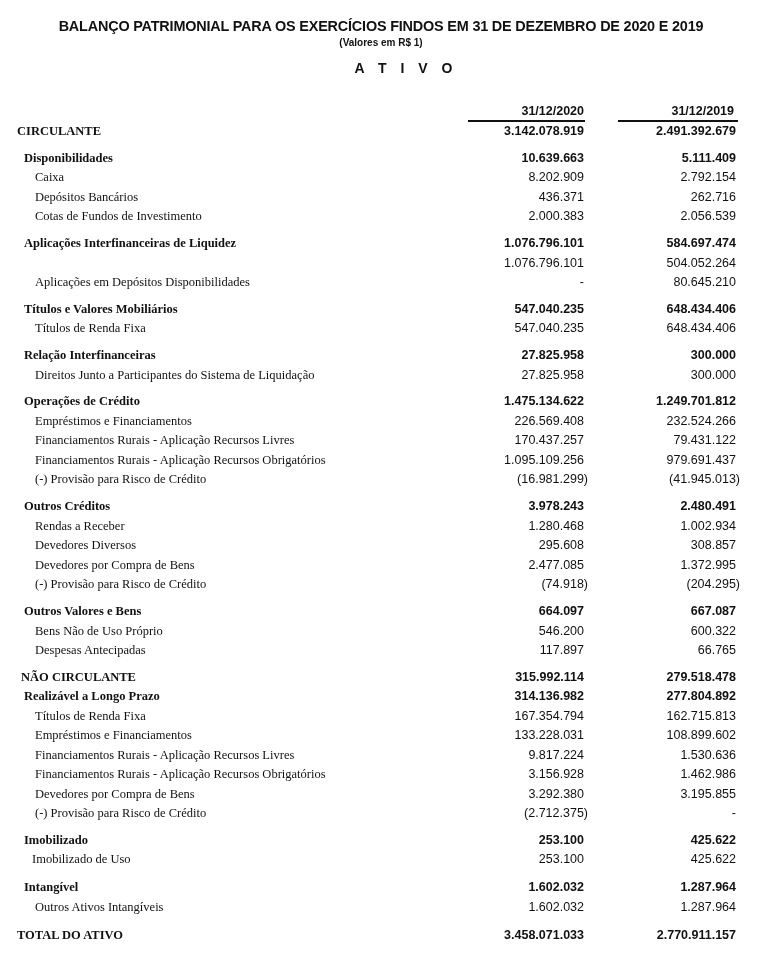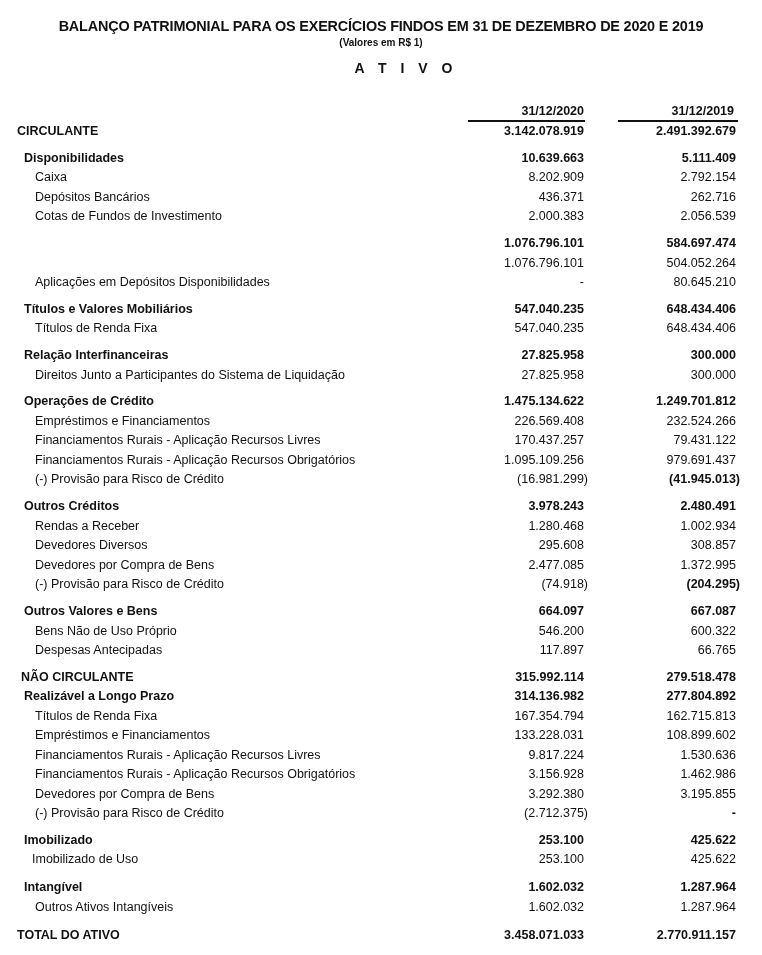--- a/index.html
+++ b/index.html
@@ -21,25 +21,25 @@
   }
   .col-head {
     position: absolute; top: 104px; font-size: 12.5px; font-weight: bold; text-align: right;
   }
   .col-head.c1 { left: 468px; width: 116px; }
   .col-head.c2 { left: 622px; width: 112px; }
   .col-rule { position: absolute; top: 120px; height: 2px; background: #111; }
   .col-rule.c1 { left: 468px; width: 117px; }
   .col-rule.c2 { left: 618px; width: 120px; }
   .row { position: absolute; left: 0; width: 762px; height: 18px; font-size: 12.5px; }
-  .row .label { position: absolute; top: 0; white-space: nowrap; }
+  .row .label { position: absolute; top: 0; white-space: nowrap; font-family: Liberation Serif, serif; }
   .row .v1 { position: absolute; top: 0; right: 178px; text-align: right; white-space: nowrap; }
   .row .v2 { position: absolute; top: 0; right: 26px; text-align: left; white-space: nowrap; }
   .row.neg .v1 { right: 174px; }
-  .row.neg .v2 { right: 22px; font-weight: bold; }
+  .row.neg .v2 { right: 22px; }
   .row.bold { font-weight: bold; }
   .lvl0 .label { left: 17px; }
   .lvl0b .label { left: 21px; }
   .lvl1 .label { left: 24px; }
   .lvl2 .label { left: 35px; }
   .lvl2b .label { left: 32px; }
 </style>
 </head>
 <body>
 
@@ -72,20 +72,21 @@
     <span class="label">Depósitos Bancários</span>
     <span class="v1">436.371</span>
     <span class="v2">262.716</span>
   </div>
   <div class="row lvl2" style="top:209px">
     <span class="label">Cotas de Fundos de Investimento</span>
     <span class="v1">2.000.383</span>
     <span class="v2">2.056.539</span>
   </div>
   <div class="row bold lvl1" style="top:236px">
+    <span class="label">Aplicações Interfinanceiras de Liquidez</span>
     <span class="v1">1.076.796.101</span>
     <span class="v2">584.697.474</span>
   </div>
   <div class="row lvl2" style="top:256px">
     <span class="v1">1.076.796.101</span>
     <span class="v2">504.052.264</span>
   </div>
   <div class="row lvl2" style="top:275px">
     <span class="label">Aplicações em Depósitos Disponibilidades</span>
     <span class="v1">-</span>

